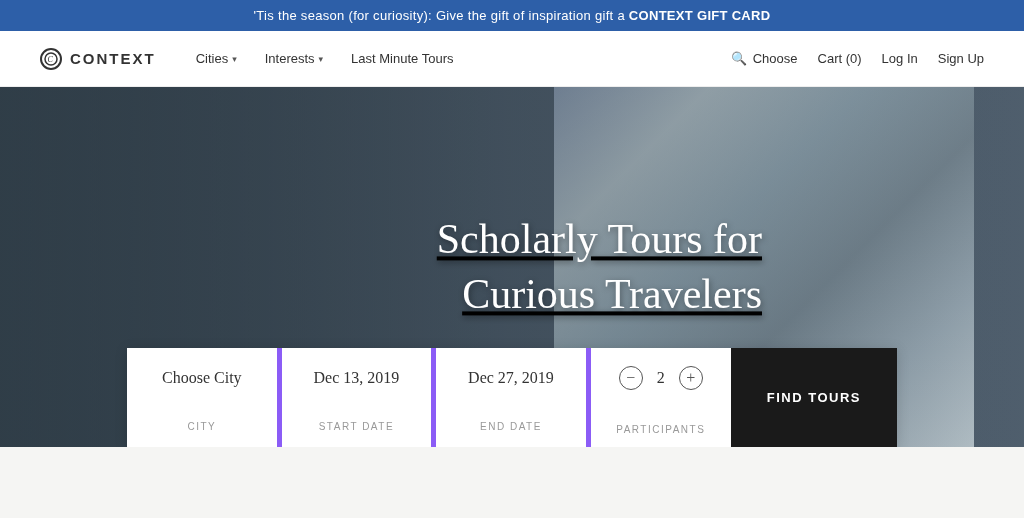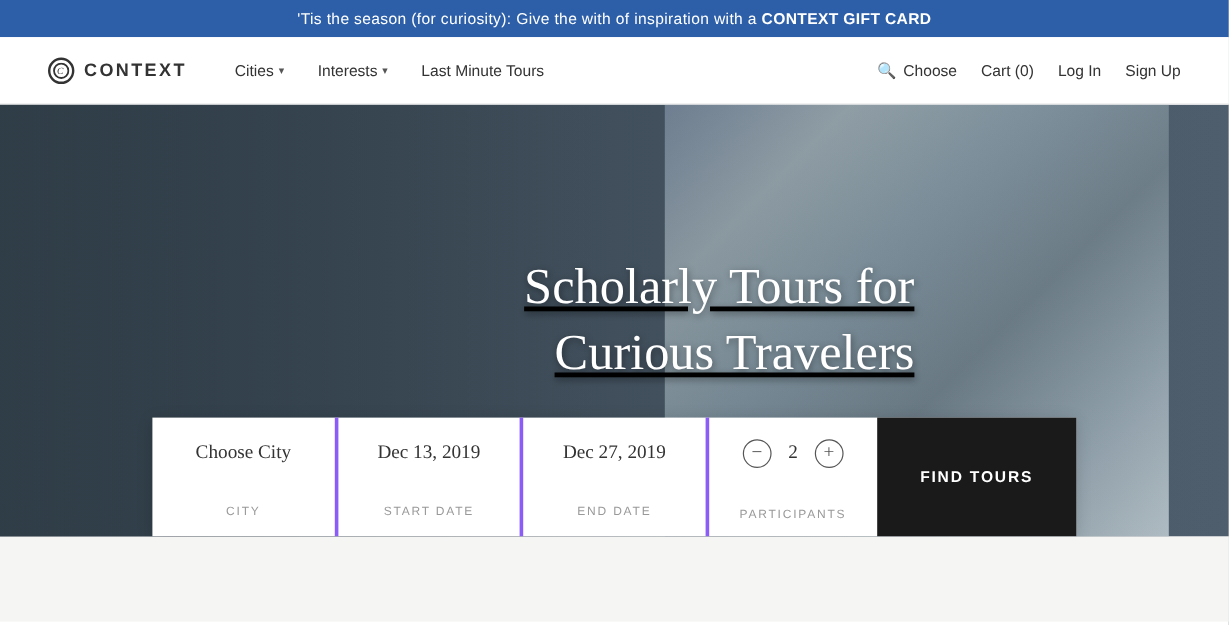--- a/index.html
+++ b/index.html
@@ -194,21 +194,21 @@
       z-index: 20;
     }
 
     .search-field {
       flex: 1;
       display: flex;
       flex-direction: column;
       align-items: center;
       justify-content: center;
       padding: 18px 20px 12px;
-      border-right: 3px solid #8b5cf6;
+      border-right: 5px solid #8b5cf6;
       cursor: pointer;
       min-width: 140px;
     }
 
     .search-field-value {
       font-size: 16px;
       color: #333;
       font-family: Georgia, serif;
       margin-bottom: 6px;
     }
@@ -277,21 +277,21 @@
       background: #f5f5f3;
       height: calc(521px - 34px - 56px - 360px);
       width: 100%;
     }
   </style>
 </head>
 <body>
 
 <div class="top-banner">
   <span>
-    <span>'Tis the season (for curiosity): Give the with of inspiration with a </span><strong>CONTEXT GIFT CARD</strong>
+    <span>'Tis the season (for curiosity): Give the gift of inspiration gift a </span><strong>CONTEXT GIFT CARD</strong>
   </span>
 </div>
 
 <nav class="navbar">
   <div class="logo-area">
     <div class="logo-icon">
       <svg width="14" height="14" viewBox="0 0 14 14" fill="none">
         <circle cx="7" cy="7" r="6" stroke="#333" stroke-width="1.5" fill="none"></circle>
         <text x="3.5" y="10" font-size="8" fill="#333" font-style="italic">C</text>
       </svg>

